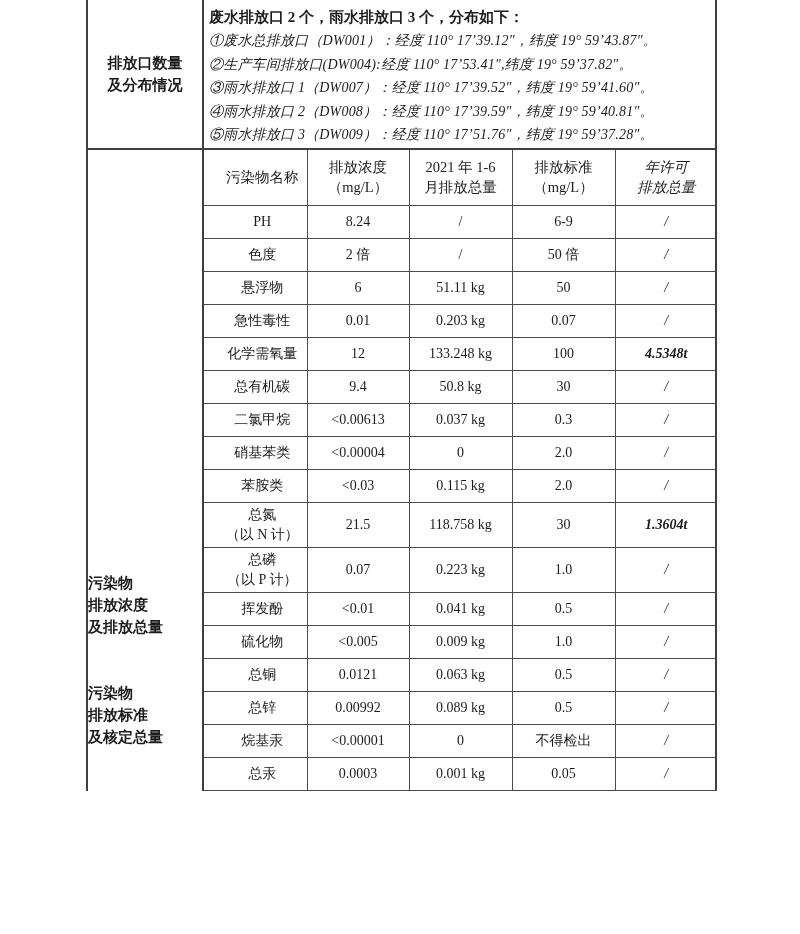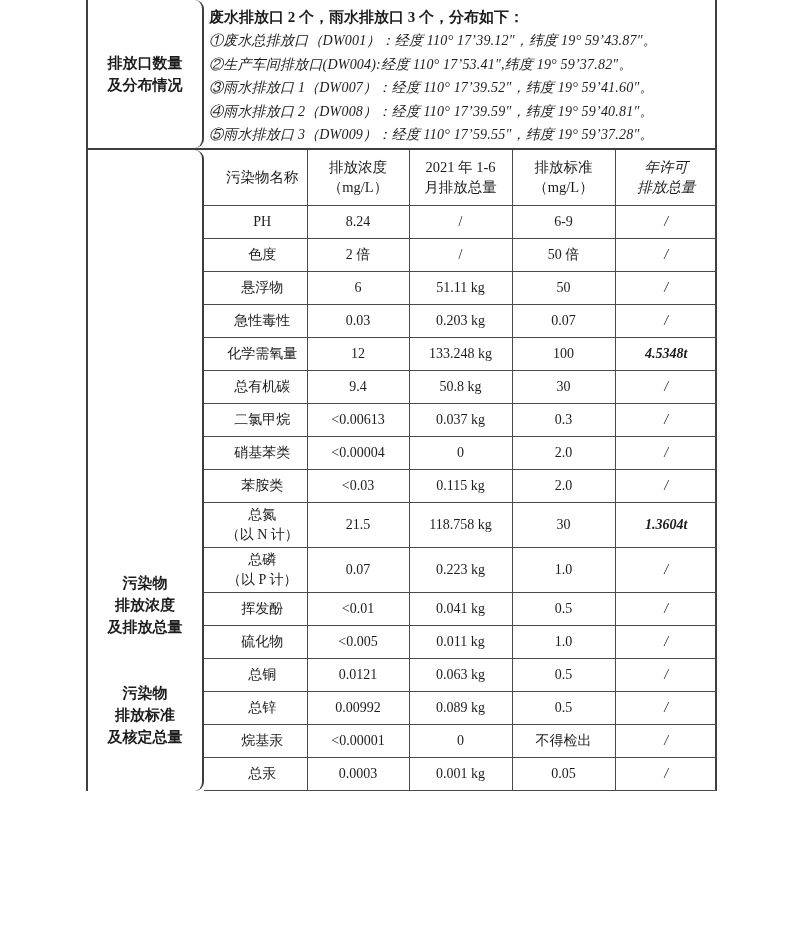--- a/index.html
+++ b/index.html
@@ -28,23 +28,21 @@
     height: 150px;
     border-bottom: 2px solid #3f3f3f;
   }
   .label-cell {
     width: 116px;
     min-width: 116px;
     border-right: 2px solid #3f3f3f;
     font-weight: 700;
     font-size: 15px;
     line-height: 22px;
-    text-align: center;
     white-space: pre-line;
-    border-radius: 9px;
   }
   .section1 .label-cell {
     display: flex;
     align-items: center;
     justify-content: center;
   }
   .outlets {
     flex: 1;
     padding: 6px 2px 16px 5px;
     overflow: hidden;
@@ -104,21 +102,21 @@
     <div class="section section1">
       <div class="label-cell">排放口数量
 及分布情况</div>
       <div class="outlets">
         <div class="lead">废水排放口 2 个，雨水排放口 3 个，分布如下：</div>
         <div id="outlet-lines">
             <div class="line">①废水总排放口（DW001）：经度 110° 17’39.12″，纬度 19° 59’43.87″。</div>
             <div class="line">②生产车间排放口(DW004):经度 110° 17’53.41″,纬度 19° 59’37.82″。</div>
             <div class="line">③雨水排放口 1（DW007）：经度 110° 17’39.52″，纬度 19° 59’41.60″。</div>
             <div class="line">④雨水排放口 2（DW008）：经度 110° 17’39.59″，纬度 19° 59’40.81″。</div>
-            <div class="line">⑤雨水排放口 3（DW009）：经度 110° 17’59.55″，纬度 19° 59’37.28″。</div>
+            <div class="line">⑤雨水排放口 3（DW009）：经度 110° 17’51.76″，纬度 19° 59’37.28″。</div>
           </div>
       </div>
     </div>
 
     <div class="section section2">
       <div class="label-cell">
         <div class="label-block">污染物
 排放浓度
 及排放总量</div>
         <div class="label-block">污染物
@@ -164,21 +162,21 @@
               </tr>
               <tr>
                 <td>悬浮物</td>
                 <td>6</td>
                 <td>51.11 kg</td>
                 <td>50</td>
                 <td>/</td>
               </tr>
               <tr>
                 <td>急性毒性</td>
-                <td>0.03</td>
+                <td>0.01</td>
                 <td>0.203 kg</td>
                 <td>0.07</td>
                 <td>/</td>
               </tr>
               <tr>
                 <td>化学需氧量</td>
                 <td>12</td>
                 <td>133.248 kg</td>
                 <td>100</td>
                 <td class="bold-val">4.5348t</td>
@@ -230,21 +228,21 @@
               <tr>
                 <td>挥发酚</td>
                 <td>&lt;0.01</td>
                 <td>0.041 kg</td>
                 <td>0.5</td>
                 <td>/</td>
               </tr>
               <tr>
                 <td>硫化物</td>
                 <td>&lt;0.005</td>
-                <td>0.011 kg</td>
+                <td>0.009 kg</td>
                 <td>1.0</td>
                 <td>/</td>
               </tr>
               <tr>
                 <td>总铜</td>
                 <td>0.0121</td>
                 <td>0.063 kg</td>
                 <td>0.5</td>
                 <td>/</td>
               </tr>

